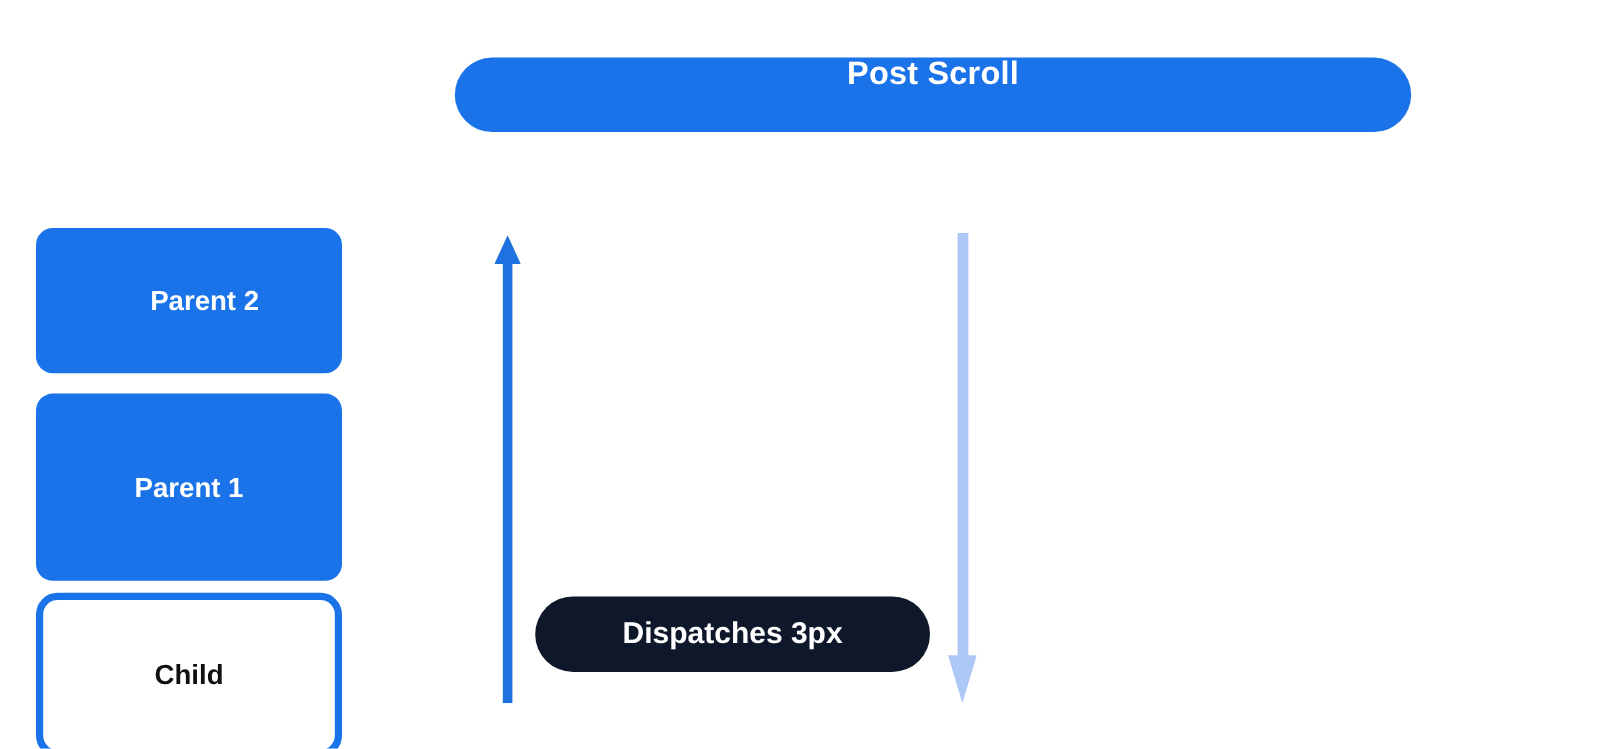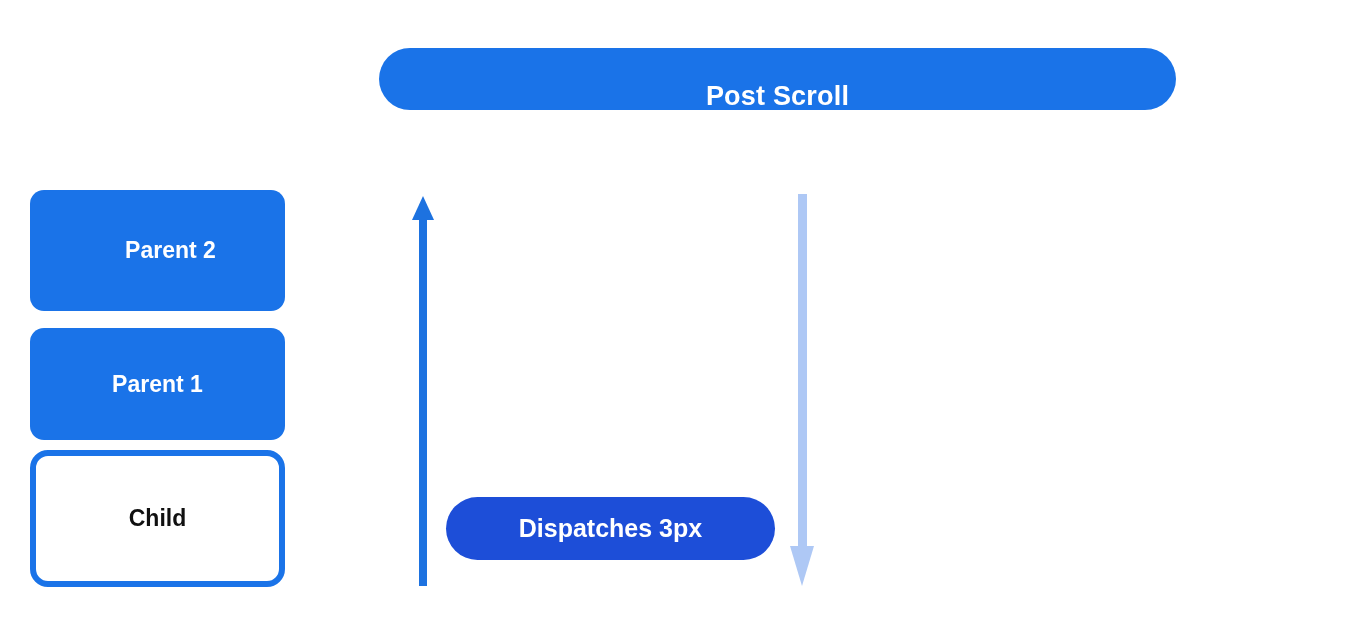--- a/index.html
+++ b/index.html
@@ -23,21 +23,21 @@
   
   .header-bar {
     position: absolute;
     left: 379px;
     top: 48px;
     width: 797px;
     height: 62px;
     background: #1a73e8;
     border-radius: 31px;
     display: flex;
-    align-items: flex-end;
+    align-items: flex-start;
     justify-content: center;
   }
   .header-bar .label {
     color: #ffffff;
     font-size: 27px;
     font-weight: bold;
     letter-spacing: 0.2px;
     line-height: 1;
   }
 
@@ -64,21 +64,21 @@
     color: #ffffff;
     border: none;
   }
   .node.outlined {
     background: #ffffff;
     color: #101010;
     border: 6px solid #1a73e8;
     border-radius: 18px;
   }
   .node-parent2 { height: 121px; margin-bottom: 17px; padding-left: 26px; }
-  .node-parent1 { height: 112px; margin-bottom: 10px; }
+  .node-parent1 { height: 156px; margin-bottom: 10px; }
   .node-child   { height: 137px; text-align: center; }
 
   
   .arrow {
     position: absolute;
   }
   .arrow-up {
     left: 412px;
     top: 196px;
     width: 22px;
@@ -111,21 +111,21 @@
     font-size: 25px;
     font-weight: bold;
     box-shadow: 0 2px 7px rgba(60, 64, 67, 0.18),
                 0 6px 18px rgba(60, 64, 67, 0.13);
   }
   .pill-dispatch {
     left: 446px;
     top: 497px;
     width: 329px;
     height: 63px;
-    background: #1d4ed8;
+    background: #0f172a;
     border-radius: 32px;
     color: #ffffff;
     font-size: 25px;
     font-weight: bold;
   }
 </style>
 </head>
 <body>
 
 <div id="canvas">

